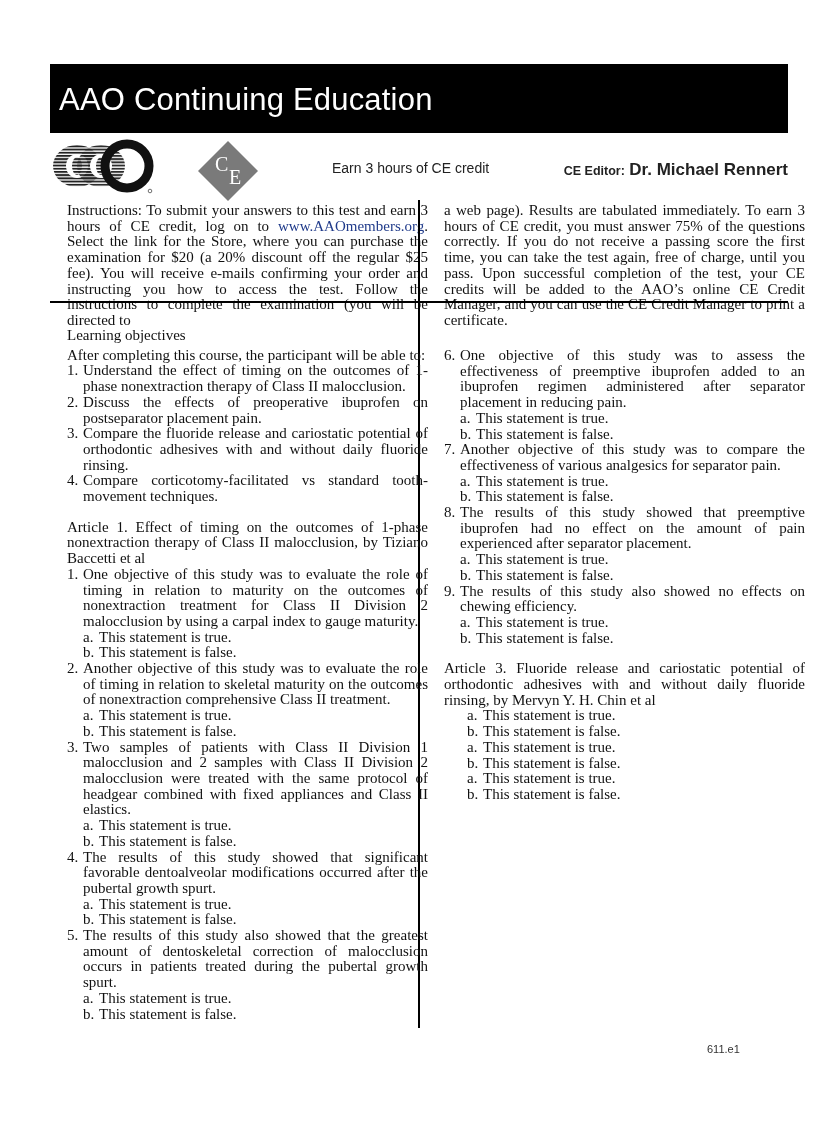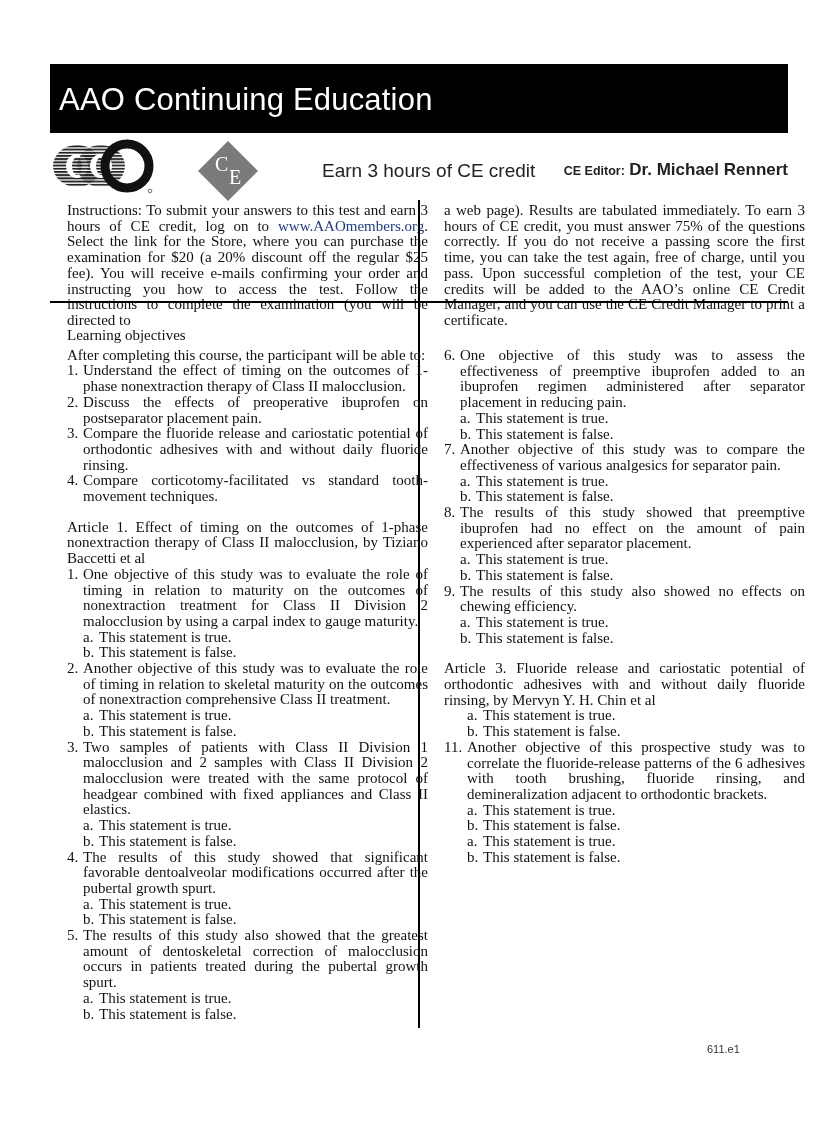--- a/index.html
+++ b/index.html
@@ -5,22 +5,22 @@
   html, body { margin: 0; padding: 0; background: #ffffff; }
   body { width: 838px; height: 1122px; position: relative; overflow: hidden;
          font-family: "Liberation Serif", "DejaVu Serif", serif; color: #111; }
   .banner { position: absolute; left: 50px; top: 64px; width: 738px; height: 69px;
             background: #000; }
   .banner-title { position: absolute; left: 9px; top: 18px; color: #fff;
                   font-family: "Liberation Sans", "DejaVu Sans", sans-serif;
                   font-size: 31px; letter-spacing: 0.2px; white-space: nowrap; }
   .logo-aao { position: absolute; left: 51px; top: 139px; width: 106px; height: 56px; }
   .logo-ce { position: absolute; left: 196px; top: 139px; width: 64px; height: 64px; }
-  .earn { position: absolute; left: 322px; top: 160px;
-          font-family: "Liberation Sans", "DejaVu Sans", sans-serif; font-size: 19px; color: #222; white-space: nowrap; }
+  .earn { position: absolute; left: 332px; top: 160px;
+          font-family: "Liberation Sans", "DejaVu Sans", sans-serif; font-size: 14px; color: #222; white-space: nowrap; }
   .editor { position: absolute; right: 50px; top: 160px;
             font-family: "Liberation Sans", "DejaVu Sans", sans-serif; color: #222; white-space: nowrap; font-weight: bold; }
   .editor .lbl { font-size: 12.5px; }
   .editor .nm { font-size: 17px; }
   .col { position: absolute; font-size: 15px; line-height: 15.7px; text-align: justify; margin-left: 17px; }
   .instr-left { left: 50px; top: 203px; width: 361px; }
   .instr-right { left: 427px; top: 203px; width: 361px; }
   .link { color: #1f3a8a; }
   .hrule { position: absolute; left: 50px; top: 301px; width: 738px; height: 2px; background: #000; }
   .vrule { position: absolute; left: 418px; top: 200px; width: 2px; height: 828px; background: #000; }
@@ -241,24 +241,20 @@
     <div class="opt wide">
         <span class="ol">a.</span>
         <span>This statement is true.</span>
       </div>
     <div class="opt wide">
         <span class="ol">b.</span>
         <span>This statement is false.</span>
       </div>
   </div>
   <div>
-    <div class="q">
-        <span class="num wide">11.</span>
-        <span class="txt">Another objective of this prospective study was to correlate the fluoride-release patterns of the 6 adhesives with tooth brushing, fluoride rinsing, and demineralization adjacent to orthodontic brackets.</span>
-      </div>
     <div class="opt wide">
         <span class="ol">a.</span>
         <span>This statement is true.</span>
       </div>
     <div class="opt wide">
         <span class="ol">b.</span>
         <span>This statement is false.</span>
       </div>
   </div>
   <div>

